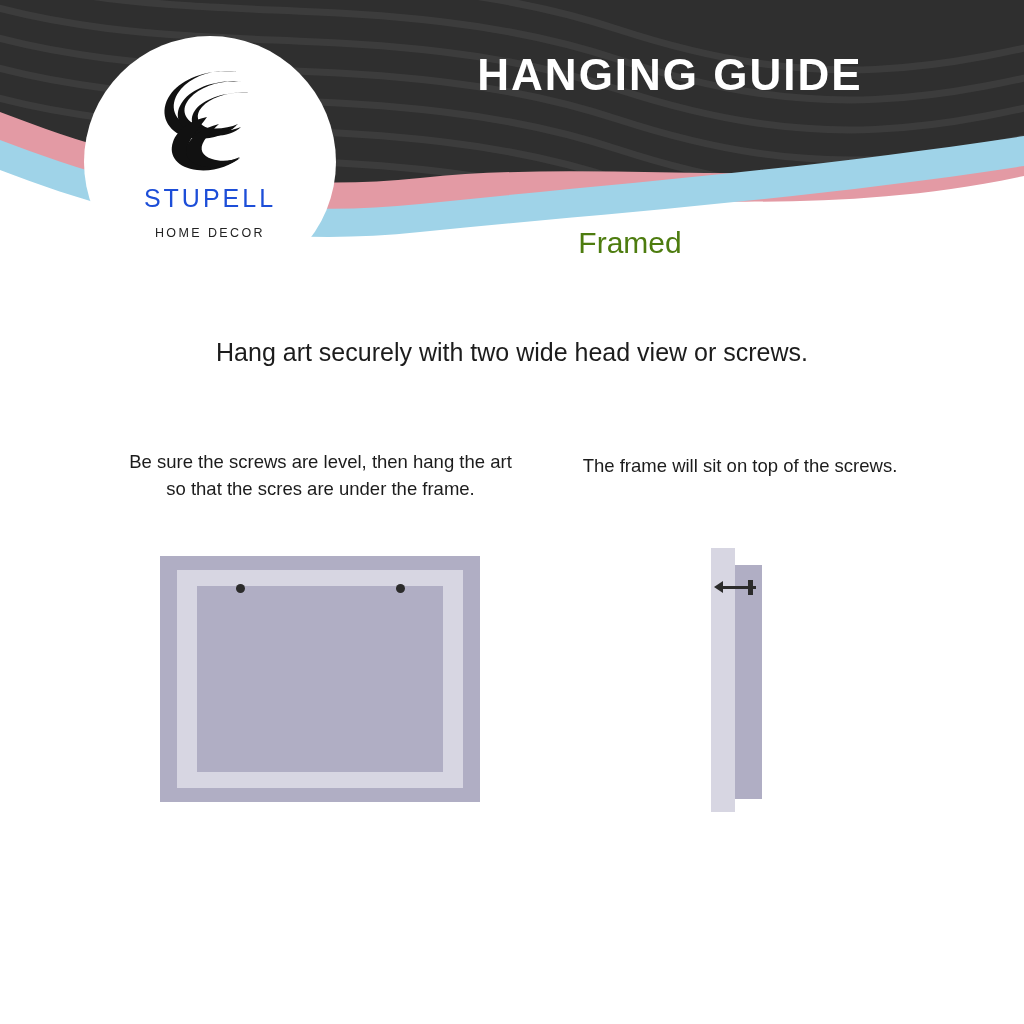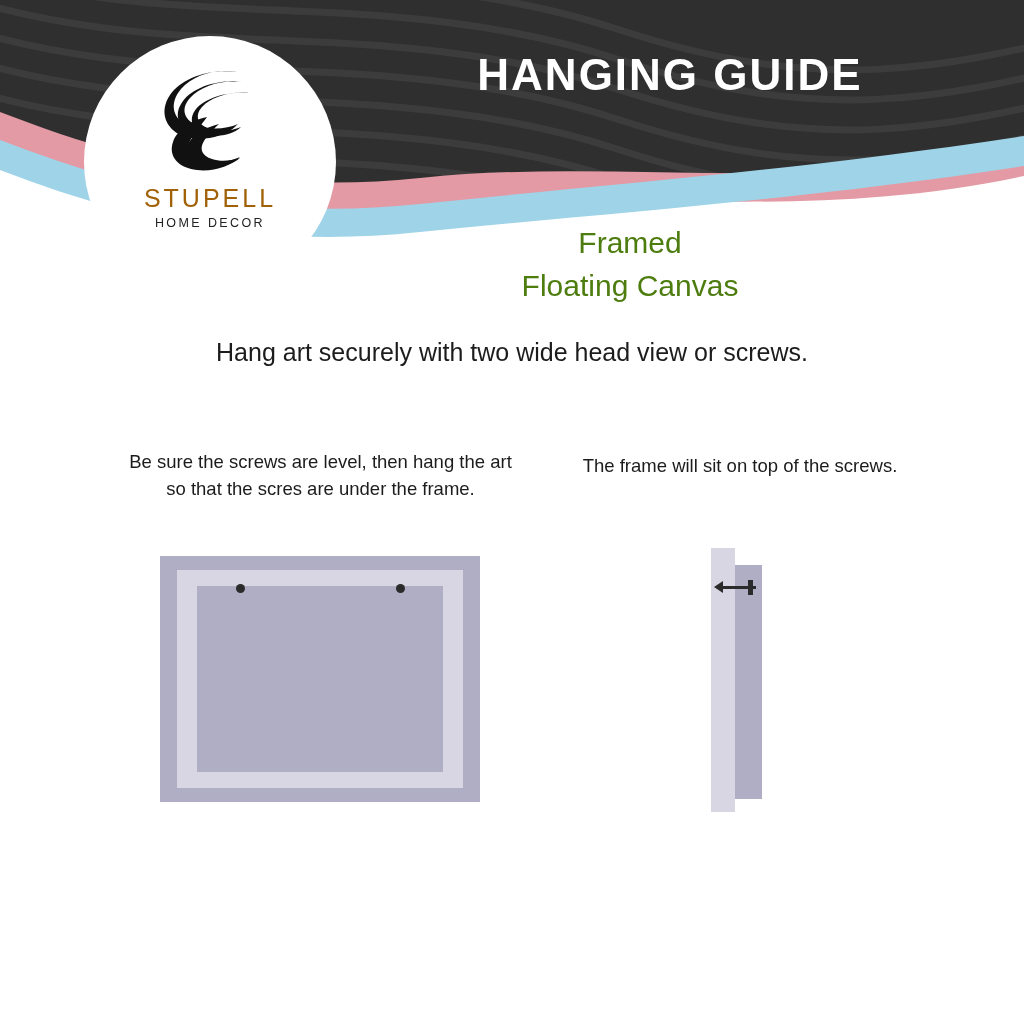--- a/index.html
+++ b/index.html
@@ -58,25 +58,25 @@
   }
   .logo-mark {
     margin-top: 26px;
     width: 130px;
     height: 120px;
   }
   .logo-name {
     margin-top: 2px;
     font-size: 25px;
     letter-spacing: 3px;
-    color: #a16207;
+    color: #1d4ed8;
     font-weight: 400;
   }
   .logo-sub {
-    margin-top: 3px;
+    margin-top: 13px;
     font-size: 12.5px;
     letter-spacing: 2.4px;
     color: #222222;
   }
 
   
   .product-title {
     position: absolute;
     left: 330px;
     top: 222px;
@@ -259,21 +259,20 @@
       <path d="M104,31 C86,29 66,35 57,45 C49,54 53,63 65,67 C75,70 87,69 96,65 C88,73 71,76 59,72 C47,68 43,57 51,47 C60,36 82,29 104,31 Z" fill="#111111"></path>
       <path d="M62,55 C46,58 32,68 28,80 C23,94 33,106 52,108 C68,110 86,104 95,95 C84,100 69,102 58,99 C45,95 40,86 46,77 C51,68 58,61 62,55 Z" fill="#111111"></path>
       <path d="M74,62 C58,66 46,74 42,84 C38,95 47,104 63,105 C75,106 88,102 95,96 C86,99 75,100 67,97 C57,94 54,87 59,79 C63,72 70,66 74,62 Z" fill="#111111"></path>
     </svg>
     <div class="logo-name">STUPELL</div>
     <div class="logo-sub">HOME DECOR</div>
   </div>
 
   <div class="product-title">
     <div>Framed</div>
-    <div>Floating Canvas</div>
   </div>
 
   <div class="instruction">Hang art securely with two wide head view or screws.</div>
 
   <div class="caption caption-left">Be sure the screws are level, then hang the art so that the scres are under the frame.</div>
 
   <div class="caption caption-right">The frame will sit on top of the screws.</div>
 
   <div class="front-view">
     <div class="mat"></div>

